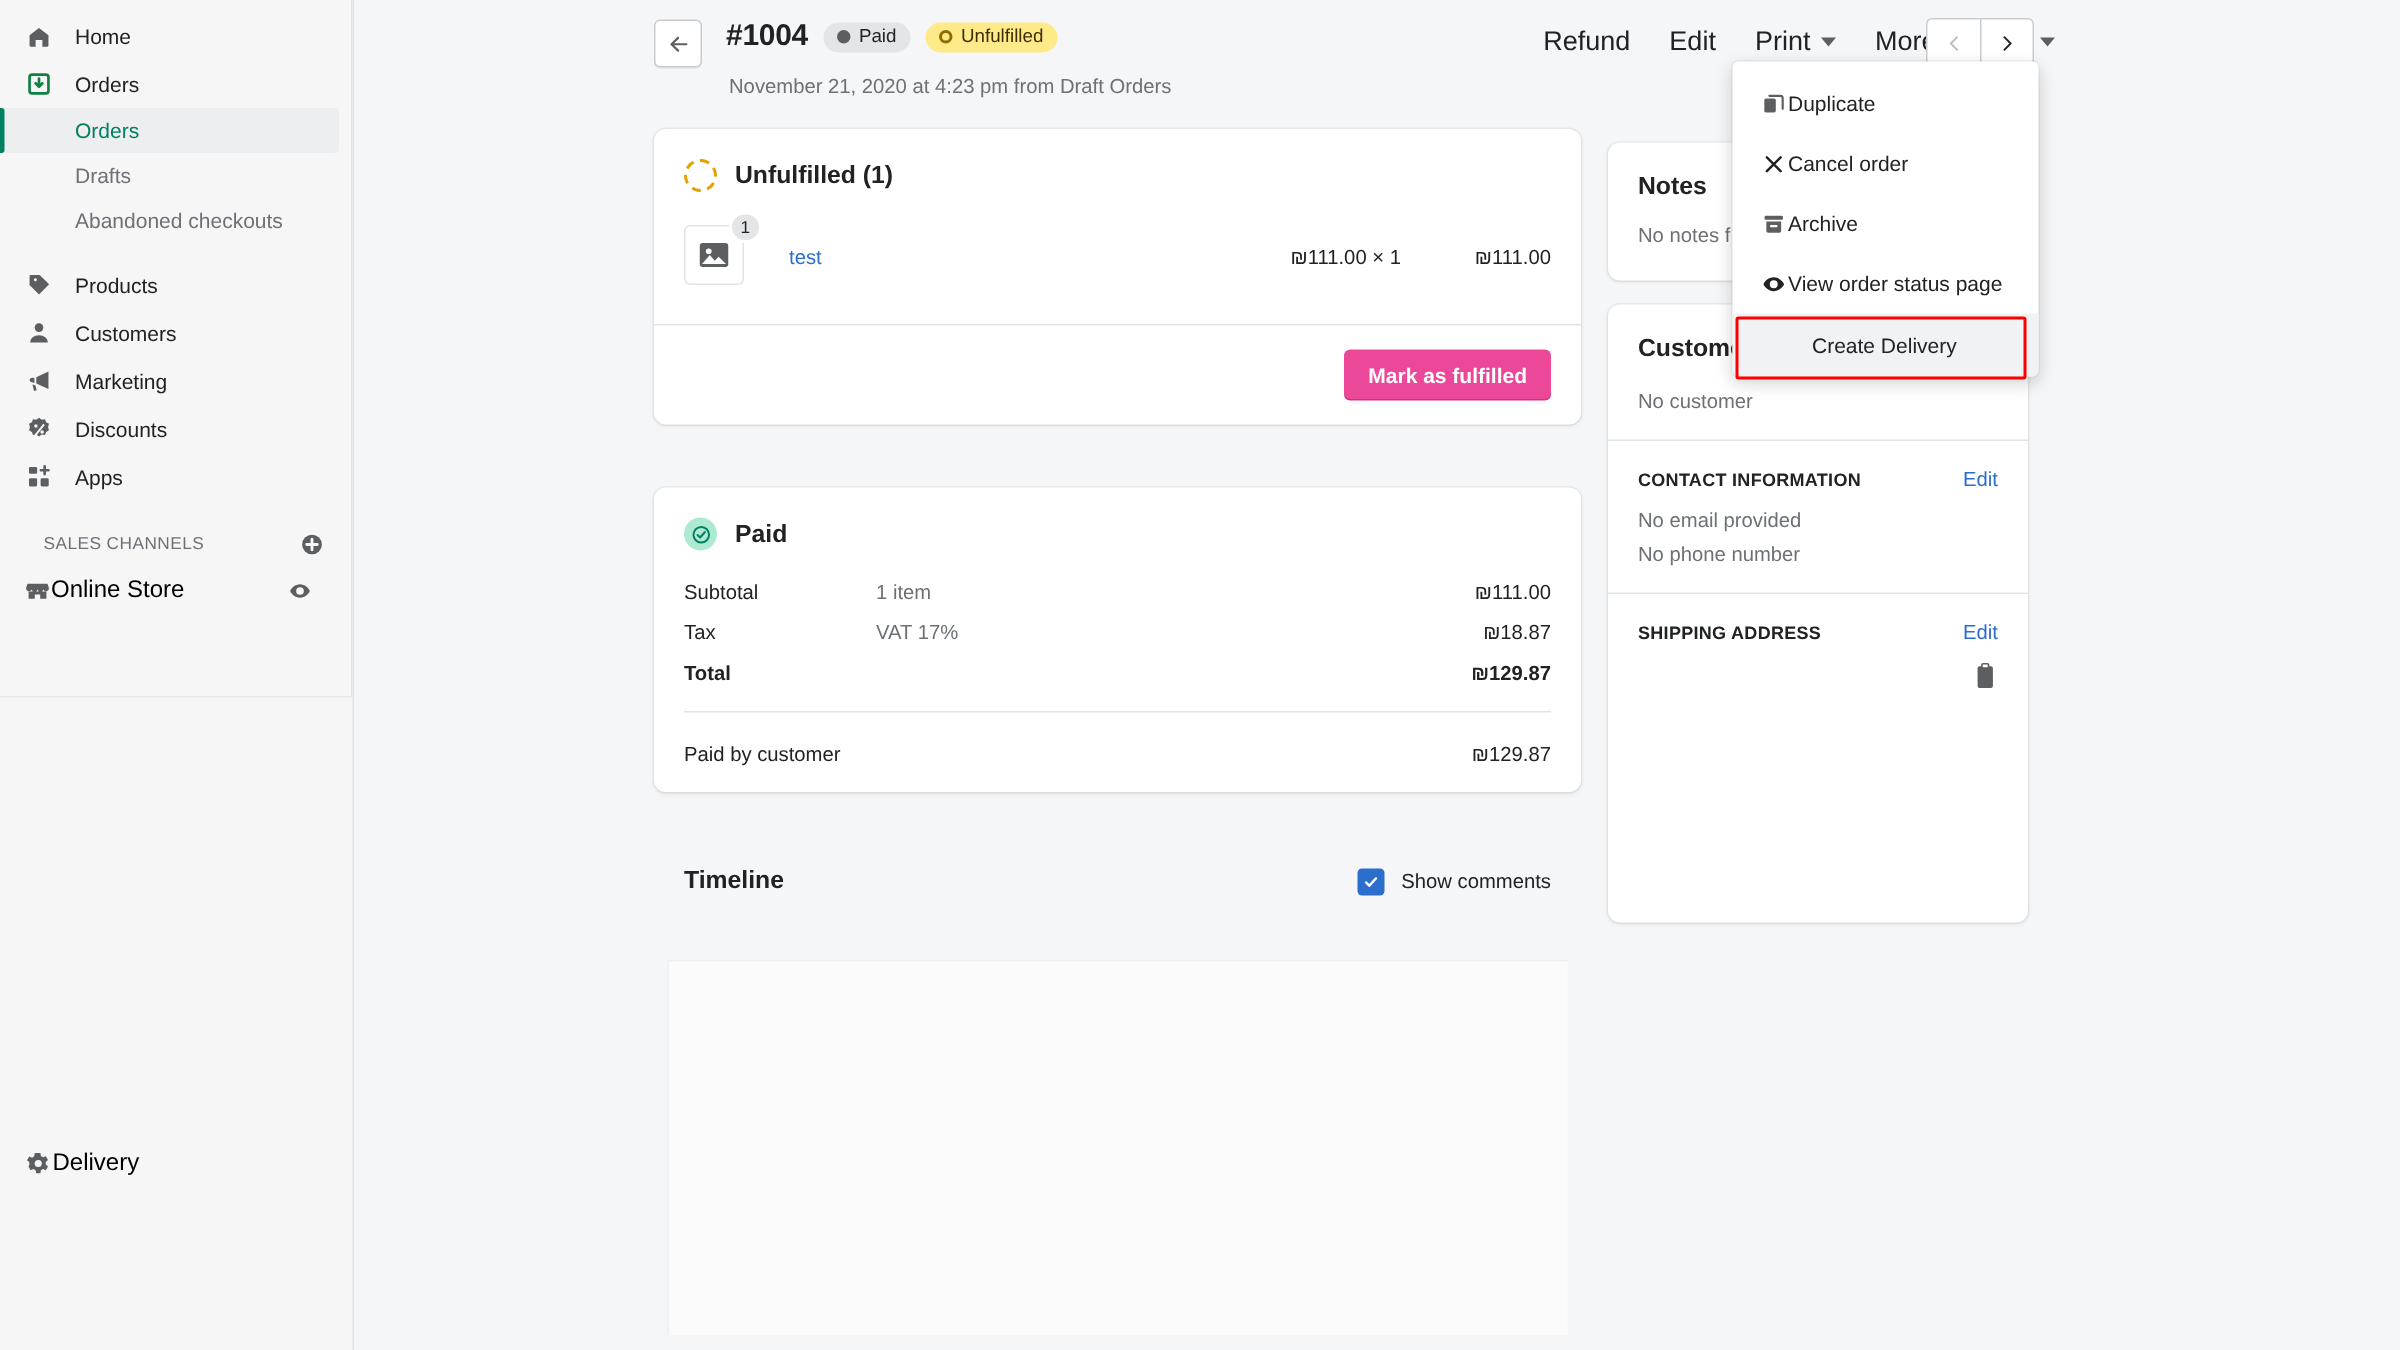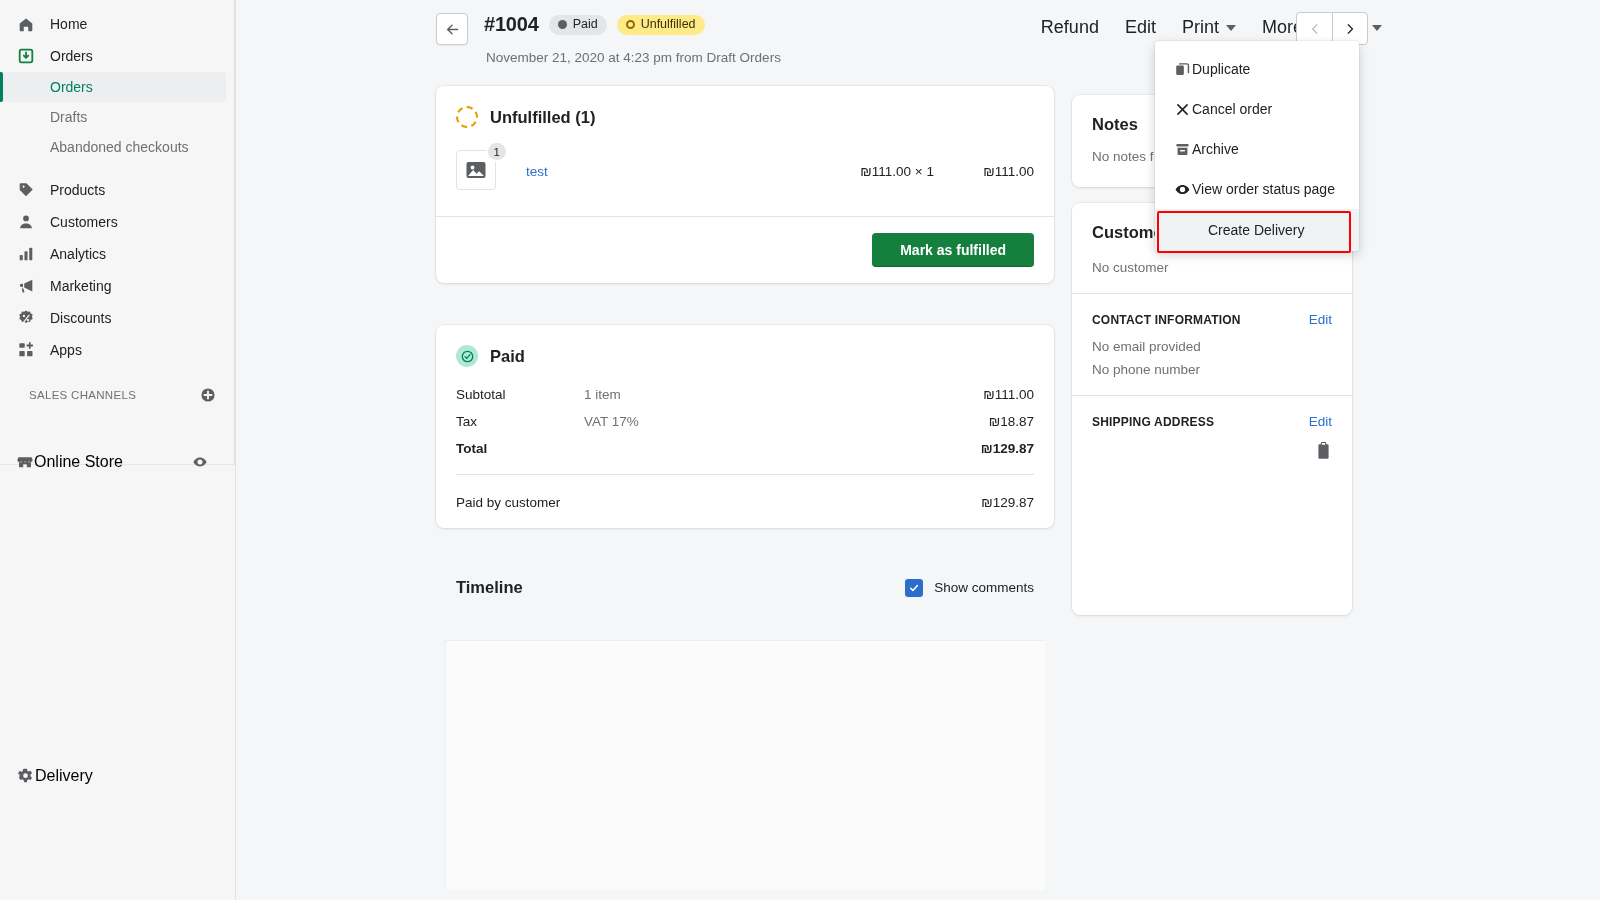--- a/index.html
+++ b/index.html
@@ -60,31 +60,31 @@
     display: flex; align-items: center; justify-content: space-between;
     padding: 0 16px 0 14px; height: 30px; margin-top: 14px;
   }
   .section-head .sec-title {
     font-size: 11.5px; letter-spacing: .3px; color: #6d7175; text-transform: uppercase; margin-left: 15px;
   }
   .icon-btn { width: 20px; height: 20px; display:flex; align-items:center; justify-content:center; color:#5c5f62; cursor:pointer;}
   .store-row {
     display: flex; align-items: center; justify-content: space-between;
     height: 32px; padding-left: 16px; padding-right: 16px; margin-right: 8px;
-    border-radius: 3px; cursor: pointer; margin-top: 36px;
+    border-radius: 3px; cursor: pointer;
   }
   .store-row .left { display: flex; align-items: center; }
   .settings-row {
     position: absolute; left: 0; bottom: 108px;
     display: flex; align-items: center; height: 32px;
     padding-left: 16px; cursor: pointer;
   }
 
   
-  .topbar { position: absolute; left: 236px; top: 0; right: 0; height: 84px; }
+  .topbar { position: absolute; left: 236px; top: 0; right: 12px; height: 84px; }
   .back-btn {
     position: absolute; left: 200px; top: 13px;
     width: 32px; height: 32px;
     border: 1px solid #c9cccf; border-radius: 4px; background: #fff;
     display: flex; align-items: center; justify-content: center;
     cursor: pointer; box-shadow: 0 1px 0 rgba(22,29,37,.05);
   }
   .title-row { position: absolute; left: 248px; top: 13px; display: flex; align-items: center; gap: 10px; }
   .order-title { font-size: 20px; font-weight: 600; color: #202223; letter-spacing: -.2px; }
   .badge {
@@ -167,22 +167,22 @@
   }
   .item-name { font-size: 13.5px; color: #2c6ecb; cursor: pointer; }
   .item-unit { position: absolute; right: 120px; font-size: 13.5px; color: #202223; white-space: nowrap;}
   .item-total { position: absolute; right: 20px; font-size: 13.5px; color: #202223; white-space: nowrap;}
 
   .card-footer {
     border-top: 1px solid #e1e3e5; padding: 16px 20px;
     display: flex; justify-content: flex-end;
   }
   .btn-primary {
-    background: #15803d; color: #fff; border: none; border-radius: 4px;
-    padding: 9px 28px; font-size: 14px; font-weight: 600; cursor: pointer;
+    background: #ec4899; color: #fff; border: none; border-radius: 4px;
+    padding: 9px 16px; font-size: 14px; font-weight: 600; cursor: pointer;
     font-family: "Liberation Sans", sans-serif;
     box-shadow: inset 0 -1px 0 rgba(0,0,0,.2);
   }
 
   .totals { padding: 14px 20px 4px 20px; }
   .tot-row { display: flex; align-items: center; height: 27px; font-size: 13.5px; color: #202223; }
   .tot-row .lbl { width: 128px; }
   .tot-row .mid { flex: 1; color: #6d7175; }
   .tot-row .amt { text-align: right; }
   .tot-row.bold .lbl, .tot-row.bold .amt { font-weight: 700; }
@@ -273,30 +273,20 @@
         <div class="nav-item">
           <span class="nav-icon">
             <svg width="18" height="18" viewBox="0 0 20 20" fill="#5c5f62">
                 <circle cx="10" cy="6" r="3.2"></circle>
                 <path d="M3.5 17c0-3.3 2.9-5.4 6.5-5.4s6.5 2.1 6.5 5.4H3.5z"></path>
               </svg>
           </span>
           <span class="nav-label">Customers</span>
         </div>
 
-        <div class="nav-item">
-          <span class="nav-icon">
-            <svg width="18" height="18" viewBox="0 0 20 20" fill="#5c5f62">
-                <rect x="3" y="11" width="3.4" height="6" rx="1"></rect>
-                <rect x="8.3" y="7" width="3.4" height="10" rx="1"></rect>
-                <rect x="13.6" y="3" width="3.4" height="14" rx="1"></rect>
-              </svg>
-          </span>
-          <span class="nav-label">Analytics</span>
-        </div>
 
         <div class="nav-item">
           <span class="nav-icon">
             <svg width="18" height="18" viewBox="0 0 20 20" fill="#5c5f62">
                 <path d="M17 3v13l-9-4.2V7.2L17 3zM6.6 7.6v3.8l-2.5-.7a1.6 1.6 0 0 1 0-3l2.5-.1zM5.2 12.5l2.1.6 1 3.8-2 .5-1.1-4.9z"></path>
               </svg>
           </span>
           <span class="nav-label">Marketing</span>
         </div>
 

